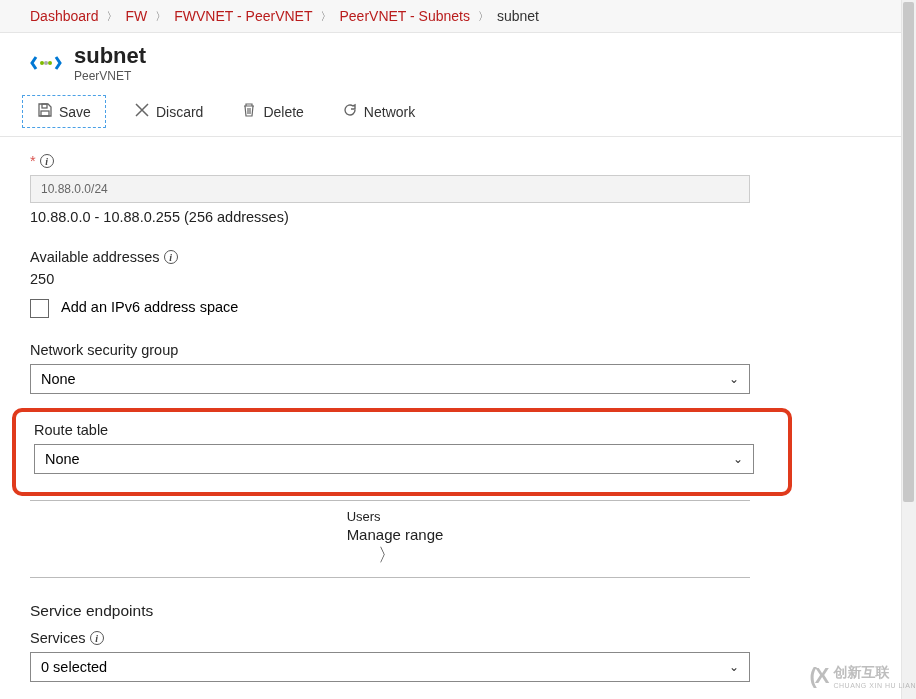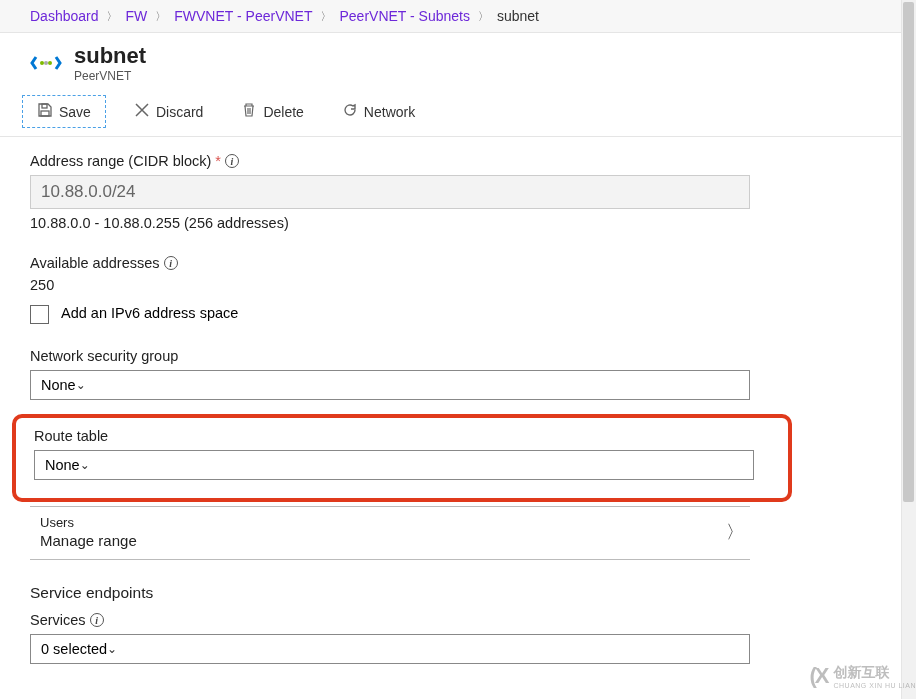--- a/index.html
+++ b/index.html
@@ -1,51 +1,51 @@
 <!DOCTYPE html>
 <html><head>
   <meta charset="utf-8">
   <style>
     * { box-sizing: border-box; margin: 0; padding: 0; font-family: "Segoe UI", Arial, sans-serif; }
     body { background: #fff; width: 916px; height: 699px; overflow: hidden; position: relative; }
 
     .breadcrumb { background: #f7f7f7; padding: 8px 30px; border-bottom: 1px solid #e5e5e5; font-size: 14px; display: flex; align-items: center; gap: 8px; }
-    .breadcrumb a { color: #6d28d9; text-decoration: none; }
+    .breadcrumb a { color: #b91c1c; text-decoration: none; }
     .chevron { color: #666; font-size: 11px; }
 
     .header { padding: 10px 30px 8px; display: flex; align-items: flex-start; gap: 12px; }
     .header-icon svg { width: 32px; height: 32px; margin-top: 4px; }
     .header-title { font-size: 22px; font-weight: 600; color: #222; }
     .header-sub { font-size: 12px; color: #555; }
 
     .toolbar { padding: 4px 22px 8px; display: flex; align-items: center; gap: 18px; border-bottom: 1px solid #e5e5e5; }
     .toolbar-btn { display: flex; align-items: center; gap: 6px; font-size: 14px; color: #333; cursor: pointer; padding: 4px 10px; background: none; border: none; }
     .toolbar-btn.save { border: 1px dashed #4aa0e6; padding: 6px 14px; border-radius: 1px; }
     .toolbar-btn svg { width: 16px; height: 16px; }
 
     .content { padding: 16px 30px; }
     .label { font-size: 14.5px; color: #222; margin-bottom: 6px; display: flex; align-items: center; gap: 4px; }
     .req { color: #d9534f; }
     .info-icon { display: inline-flex; border: 1px solid #555; border-radius: 50%; width: 14px; height: 14px; font-size: 10px; align-items: center; justify-content: center; cursor: pointer; color:#444; font-style: italic; font-family: serif; font-weight:bold;}
     
-    .text-input { width: 720px; padding: 6px 10px; font-size: 17px; border: 1px solid #ccc; background: #f3f3f3; color: #666; }
+    .text-input { width: 720px; padding: 6px 10px; font-size: 12px; border: 1px solid #ccc; background: #f3f3f3; color: #666; }
     .hint { font-size: 14.5px; color: #222; margin-top: 6px; }
     .val { font-size: 14.5px; color: #222; margin-top: 2px; }
 
     .checkbox-row { display: flex; align-items: flex-start; gap: 12px; margin-top: 12px; }
     .check { width: 19px; height: 19px; border: 1px solid #666; }
 
     .section { margin-top: 24px; }
 
-    .select { width: 720px; padding: 6px 10px; border: 1px solid #888; font-size: 14.5px; display: flex; align-items: center; cursor: pointer; background:#fff; }
+    .select { width: 720px; padding: 6px 10px; border: 1px solid #888; font-size: 14.5px; display: flex; justify-content: space-between; align-items: center; cursor: pointer; background:#fff; }
     .select .caret { font-size: 12px; color: #333; }
 
     .highlight-box { border: 4px solid #e03a1c; border-radius: 10px; padding: 10px 0 18px; margin-left: -18px; padding-left: 18px; width: 780px; margin-top: 14px; }
 
-    .users-row { width: 720px; border-top:1px solid #bbb; border-bottom:1px solid #bbb; padding:8px 0 10px; margin-top:0px; display:flex; justify-content:space-between; align-items:center; cursor:pointer; }
+    .users-row { width: 720px; border-top:1px solid #bbb; border-bottom:1px solid #bbb; padding:8px 0 10px; margin-top:0px; display:flex; justify-content:space-between; align-items:center; cursor:pointer;flex-direction:column; }
     .users-left { padding-left:10px; }
     .users-title { font-size:13px; color:#222; }
     .users-sub { font-size:15px; color:#222; margin-top:2px; }
     .users-arrow { font-size:18px; color:#444; padding-right:6px; }
 
     .watermark { position:absolute; right:0; bottom:10px; opacity:0.55; display:flex; align-items:center; gap:6px; font-size:11px; color:#888; }
     .watermark .big { font-size:22px; font-weight:bold; color:#888; letter-spacing:-2px;}
     .scrollbar { position:absolute; right:0; top:0; width:15px; height:100%; background:#f1f1f1; border-left:1px solid #e5e5e5;}
     .scroll-thumb { position:absolute; right:2px; top:2px; width:11px; height:500px; background:#c8c8c8; border-radius:2px;}
   </style>
@@ -109,21 +109,20 @@
     <span><svg viewBox="0 0 16 16">
           <path d="M13 8a5 5 0 1 1-2-4l2-1v4h-4" fill="none" stroke="#666" stroke-width="1.4"></path>
         </svg></span>
     <span>Network</span>
   </button>
 </div>
 
 <div class="content">
 
   <div class="label">
-    <span>Address range (CIDR block)</span>
     <span class="req">*</span>
     <span class="info-icon">i</span>
   </div>
   <input class="text-input" readonly="" value="10.88.0.0/24" style="">
   <div class="hint">10.88.0.0 - 10.88.0.255 (256 addresses)</div>
 
   <div class="section">
     <div class="label">
       <span>Available addresses</span>
       <span class="info-icon">i</span>

